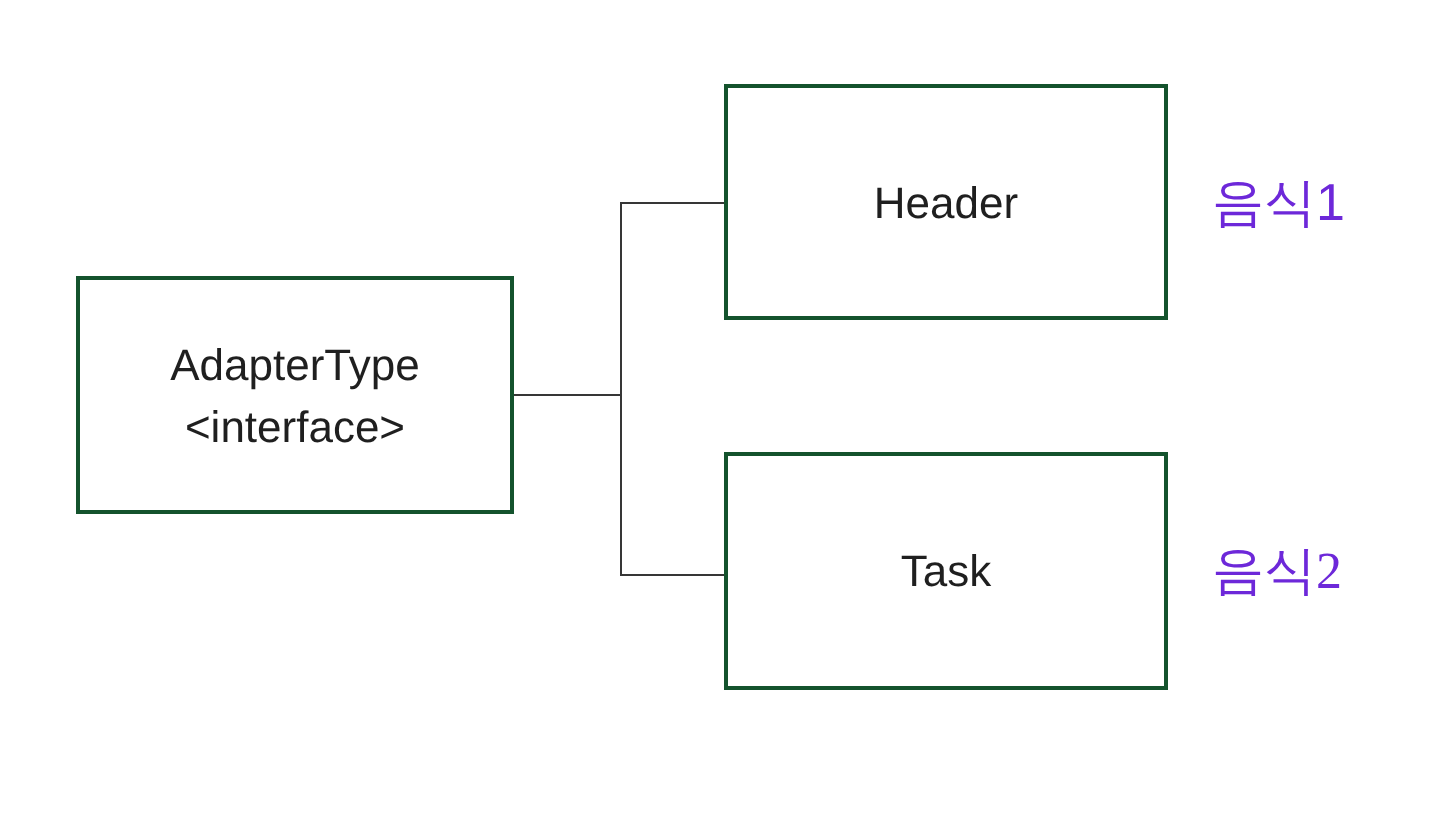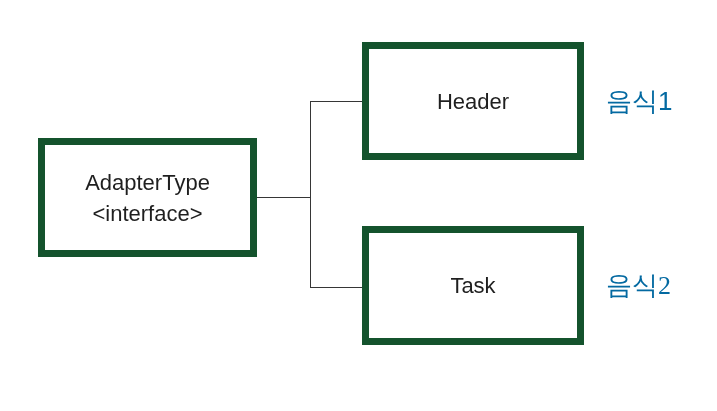--- a/index.html
+++ b/index.html
@@ -10,21 +10,21 @@
   .canvas {
     position: relative;
     width: 717px;
     height: 411px;
     background: #ffffff;
     font-family: "Liberation Sans", "DejaVu Sans", sans-serif;
     overflow: hidden;
   }
   .box {
     position: absolute;
-    border: 7px solid #14532d;
+    border: 2px solid #14532d;
     background: #ffffff;
     display: flex;
     flex-direction: column;
     align-items: center;
     justify-content: center;
     text-align: center;
     color: #1f1f1f;
     font-size: 22px;
     line-height: 31px;
     box-sizing: border-box;
@@ -53,21 +53,21 @@
     background: #363636;
   }
   .connector.h { height: 1px; }
   .connector.v { width: 1px; }
   .conn-left   { left: 257px; top: 197px; width: 53px; }
   .conn-spine  { left: 310px; top: 101px; height: 187px; }
   .conn-top    { left: 310px; top: 101px; width: 52px; }
   .conn-bottom { left: 310px; top: 287px; width: 52px; }
   .annotation {
     position: absolute;
-    color: #0369a1;
+    color: #6d28d9;
     font-size: 26px;
     line-height: 26px;
     white-space: nowrap;
   }
   .note-1 { left: 606px; top: 88px; }
   .note-2 { left: 606px; top: 273px; font-family: Liberation Serif, serif; }
 </style>
 </head>
 <body>
 

